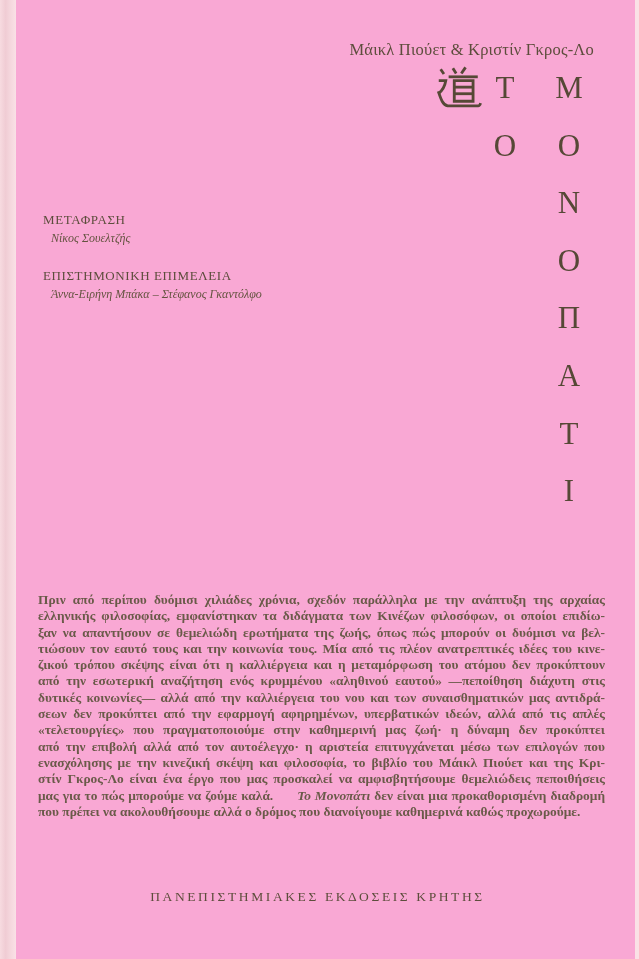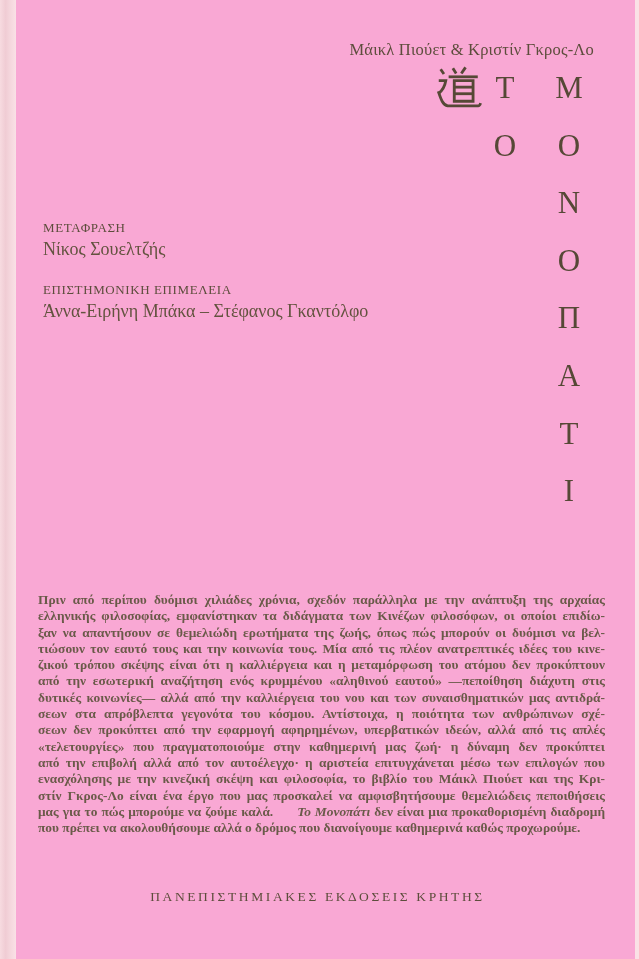--- a/index.html
+++ b/index.html
@@ -15,23 +15,23 @@
   }
   .author {
     position:absolute; top:40px; right:41px;
     font-size:16.5px; letter-spacing:0.2px; color:#5d4d3c;
   }
   .dao-svg { position:absolute; left:435px; top:66px; width:47px; height:47px; }
   .tcol { position:absolute; top:59px; text-align:center; color:#564836; }
   .tcol .tl { height:57.6px; line-height:57.6px; font-size:31px; }
   .tcol1 { left:488px; width:34px; }
   .tcol2 { left:552px; width:34px; }
-  .credits { position:absolute; left:43px; top:220px; }
+  .credits { position:absolute; left:43px; top:212px; }
   .credit-heading { font-size:13px; letter-spacing:0.6px; margin:0 0 3px 0; color:#5d4d3c; }
-  .credit-name { font-size:18px; margin:0 0 22px 0; color:#63533f; }
+  .credit-name { font-size:12px; margin:0 0 22px 8px; color:#63533f;font-style:italic; }
   .subtitle {
     position:absolute; top:529px; right:62px; text-align:right;
     font-size:17.5px; line-height:26px; color:#60503f;
   }
   .bodytext {
     position:absolute; left:38px; top:592px; width:567px;
     font-size:13.4px; line-height:16.3px; color:#6a5a49;
   }
   .bline { height:16.3px; overflow:hidden; text-align:justify; text-align-last:justify;font-weight:bold; }
   .bline.last { text-align-last:left; }
@@ -90,21 +90,20 @@
 
 
   <div class="bodytext">
       <div class="bline">Πριν από περίπου δυόμισι χιλιάδες χρόνια, σχεδόν παράλληλα με την ανάπτυξη της αρχαίας</div>
       <div class="bline">ελληνικής φιλοσοφίας, εμφανίστηκαν τα διδάγματα των Κινέζων φιλοσόφων, οι οποίοι επιδίω-</div>
       <div class="bline">ξαν να απαντήσουν σε θεμελιώδη ερωτήματα της ζωής, όπως πώς μπορούν οι δυόμισι να βελ-</div>
       <div class="bline">τιώσουν τον εαυτό τους και την κοινωνία τους. Μία από τις πλέον ανατρεπτικές ιδέες του κινε-</div>
       <div class="bline">ζικού τρόπου σκέψης είναι ότι η καλλιέργεια και η μεταμόρφωση του ατόμου δεν προκύπτουν</div>
       <div class="bline">από την εσωτερική αναζήτηση ενός κρυμμένου «αληθινού εαυτού» —πεποίθηση διάχυτη στις</div>
       <div class="bline">δυτικές κοινωνίες— αλλά από την καλλιέργεια του νου και των συναισθηματικών μας αντιδρά-</div>
-      <div class="bline">σεων στα απρόβλεπτα γεγονότα του κόσμου. Αντίστοιχα, η ποιότητα των ανθρώπινων σχέ-</div>
       <div class="bline">σεων δεν προκύπτει από την εφαρμογή αφηρημένων, υπερβατικών ιδεών, αλλά από τις απλές</div>
       <div class="bline">«τελετουργίες» που πραγματοποιούμε στην καθημερινή μας ζωή· η δύναμη δεν προκύπτει</div>
       <div class="bline">από την επιβολή αλλά από τον αυτοέλεγχο· η αριστεία επιτυγχάνεται μέσω των επιλογών που</div>
       <div class="bline">ενασχόλησης με την κινεζική σκέψη και φιλοσοφία, το βιβλίο του Μάικλ Πιούετ και της Κρι-</div>
       <div class="bline">στίν Γκρος-Λο είναι ένα έργο που μας προσκαλεί να αμφισβητήσουμε θεμελιώδεις πεποιθήσεις</div>
       <div class="bline">μας για το πώς μπορούμε να ζούμε καλά. <span class="italic">Το Μονοπάτι</span> δεν είναι μια προκαθορισμένη διαδρομή</div>
       <div class="bline last">που πρέπει να ακολουθήσουμε αλλά ο δρόμος που διανοίγουμε καθημερινά καθώς προχωρούμε.</div>
     </div>
 
   <div class="publisher">ΠΑΝΕΠΙΣΤΗΜΙΑΚΕΣ ΕΚΔΟΣΕΙΣ ΚΡΗΤΗΣ</div>

